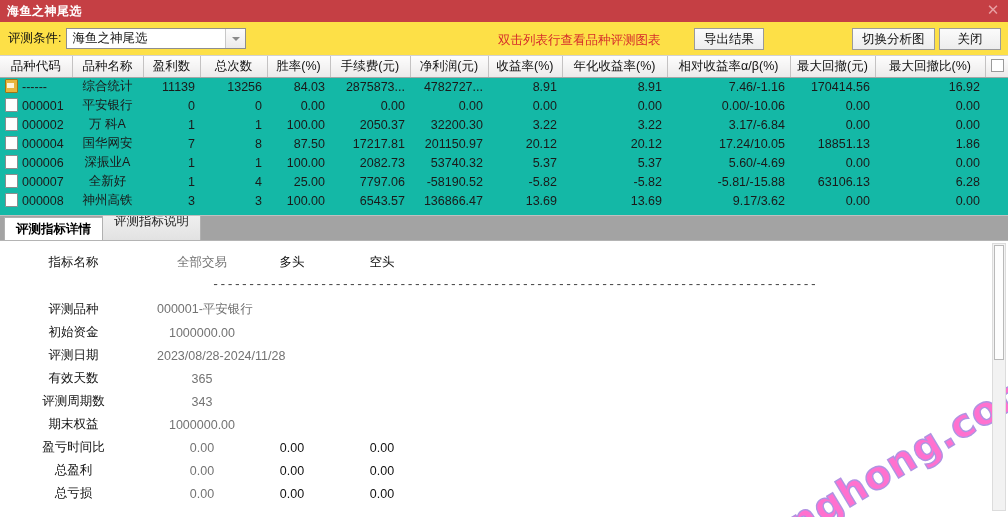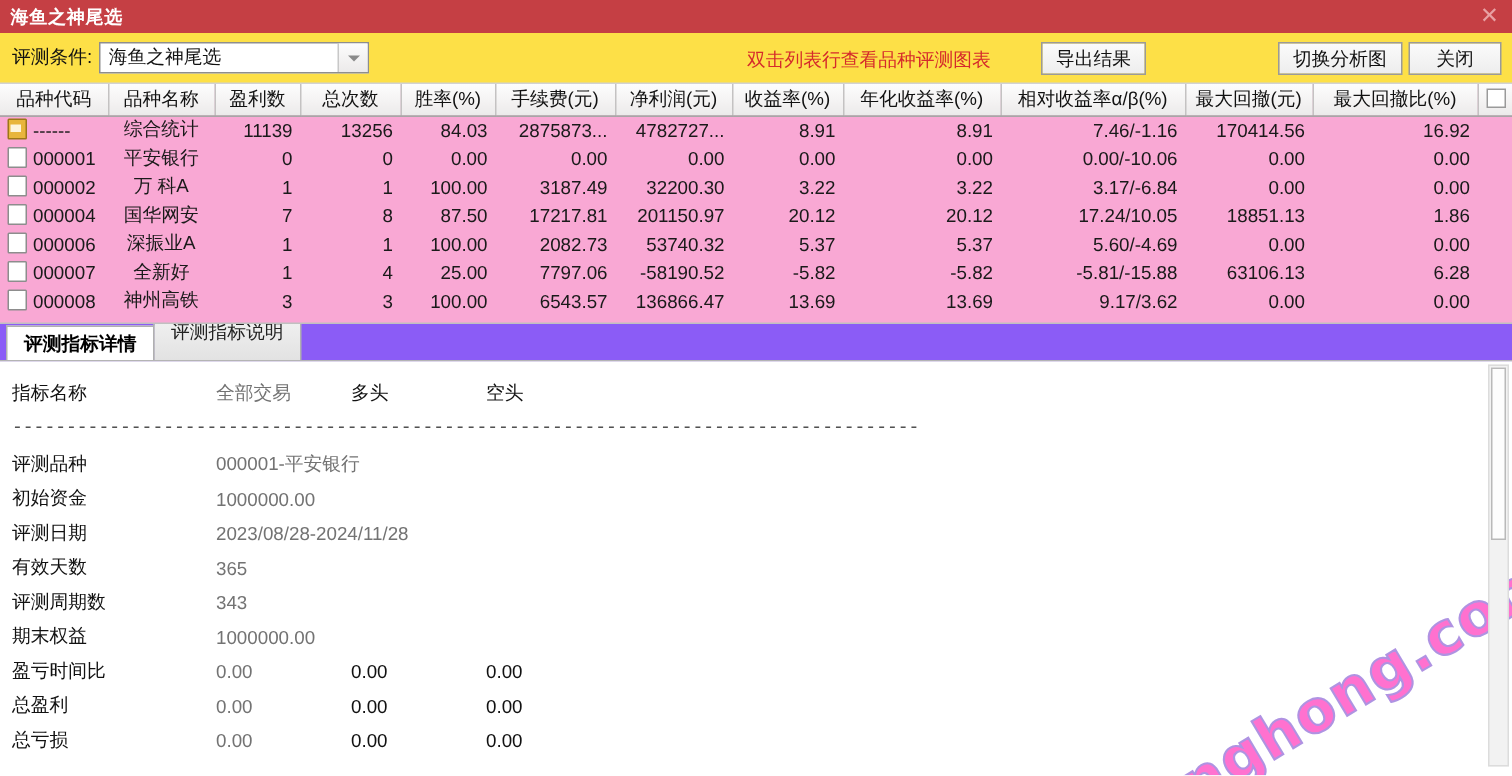--- a/index.html
+++ b/index.html
@@ -128,21 +128,21 @@
     white-space: nowrap;
   }
   .btn.export { position: absolute; left: 694px; top: 6px; }
   .btn.switch { position: absolute; left: 852px; top: 6px; }
   .btn.close  { position: absolute; left: 939px; top: 6px; width: 62px; }
 
   
   .table-wrap {
     position: relative;
     height: 159px;
-    background: #f9a8d4;
+    background: #14b8a6;
     overflow: hidden;
     border-bottom: 1px solid #c0c0c0;
   }
   table.grid {
     border-collapse: collapse;
     width: 1008px;
     table-layout: fixed;
     font-size: 12.5px;
   }
   table.grid thead th {
@@ -200,21 +200,21 @@
     border: 1px solid #9a9a9a;
     background: #ffffff;
   }
   .hdr-spacer {
     background: linear-gradient(#fdfdfd, #eceaea);
   }
 
   
   .tabstrip {
     height: 25px;
-    background: #8b5cf6;
+    background: #a3a3a3;
     display: flex;
     align-items: flex-end;
     padding-left: 4px;
     border-bottom: 1px solid #b4b4b4;
     box-sizing: border-box;
   }
   .tab {
     height: 38px;
     padding: 0 11px;
     font-size: 12.5px;
@@ -238,22 +238,23 @@
   
   .detail {
     position: relative;
     height: 276px;
     background: #ffffff;
     overflow: hidden;
   }
   .detail-inner {
     position: relative;
     z-index: 2;
-    padding: 10px 0 0 8px;
-    font-size: 12.5px;
+    padding: 10px 0 0 21px;
+    font-size: 12.5px;
+    text-align: center;
   }
   .drow {
     height: 23px;
     display: flex;
     align-items: center;
     white-space: nowrap;
   }
   .dcell-name { width: 105px; color: #111; }
   .dcell-a    { width: 90px; color: #737373; margin-left: 31px; }
   .dcell-b    { width: 90px; color: #111; }
@@ -397,21 +398,21 @@
             <td class="num">0.00</td>
             <td class="num">0.00</td>
             <td></td>
           </tr>
           <tr>
             <td class="code"><span class="rowicon"></span><span>000002</span></td>
             <td class="name">万 科A</td>
             <td class="num">1</td>
             <td class="num">1</td>
             <td class="num">100.00</td>
-            <td class="num">3187.49</td>
+            <td class="num">2050.37</td>
             <td class="num">32200.30</td>
             <td class="num">3.22</td>
             <td class="num">3.22</td>
             <td class="num">3.17/-6.84</td>
             <td class="num">0.00</td>
             <td class="num">0.00</td>
             <td></td>
           </tr>
           <tr>
             <td class="code"><span class="rowicon"></span><span>000004</span></td>

